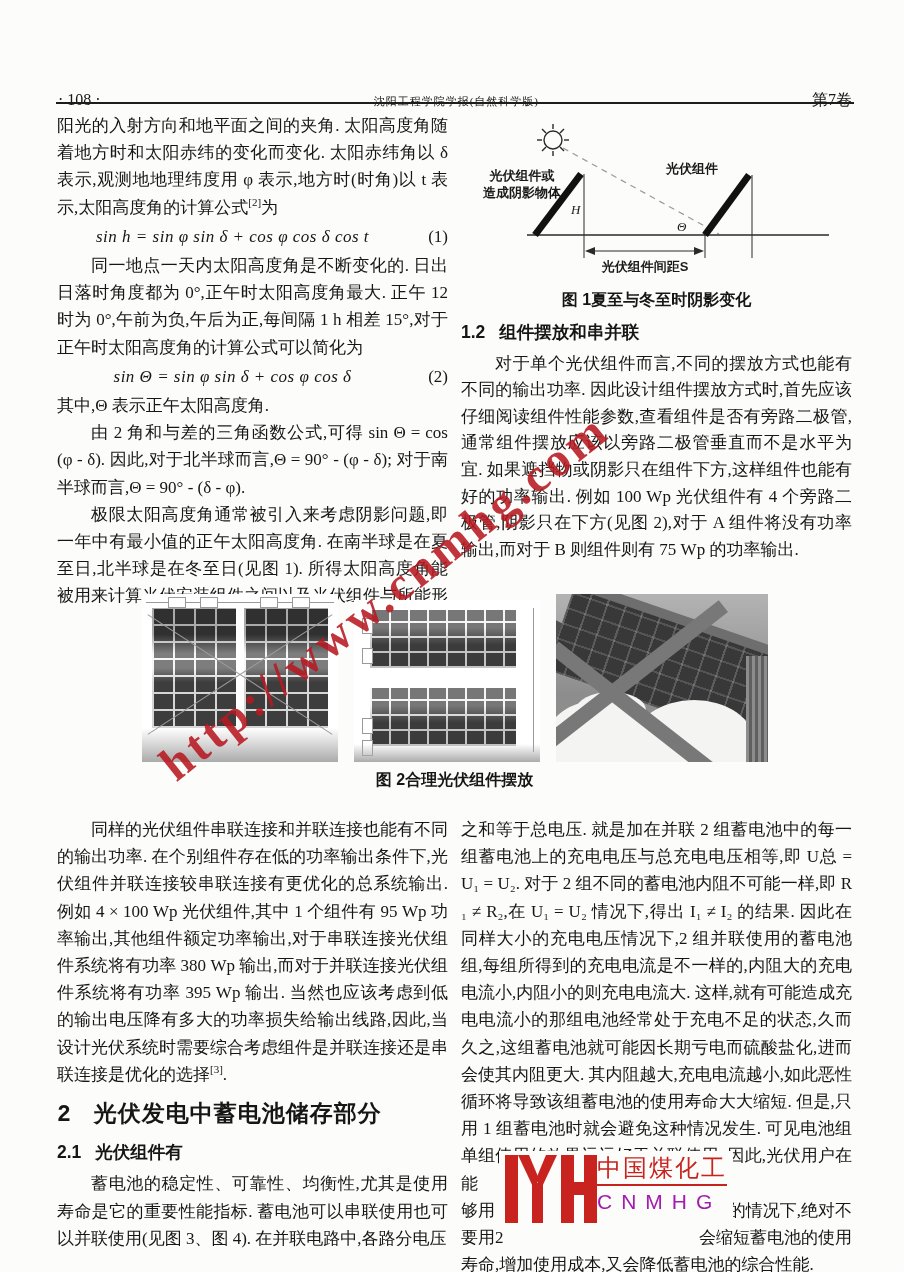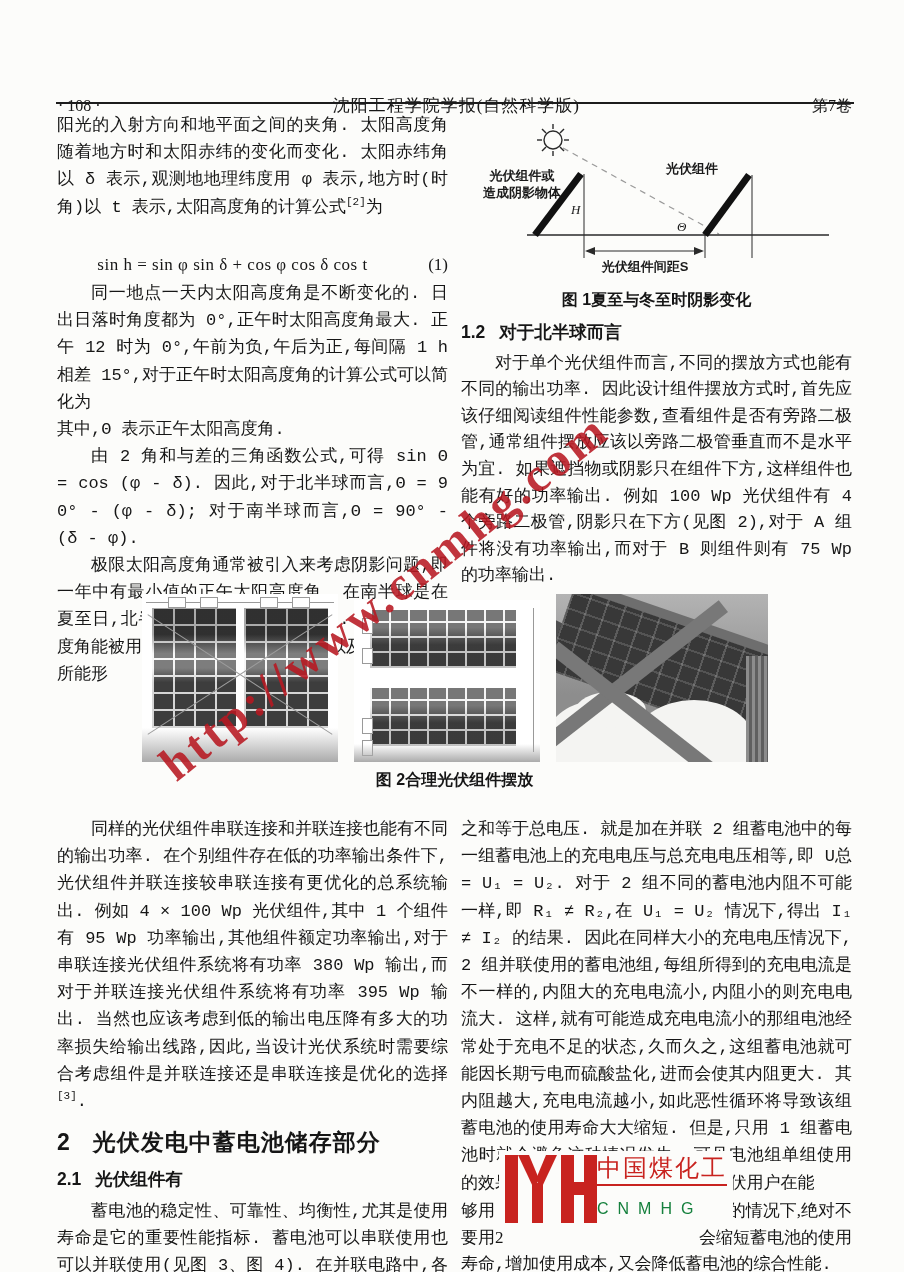--- a/index.html
+++ b/index.html
@@ -1,41 +1,41 @@
 <!DOCTYPE html>
 <html><head>
 <meta charset="utf-8">
 <style>
   html,body{margin:0;padding:0;background:#e8e8e6;}
   .page{position:relative;width:904px;height:1272px;margin:0 auto;background:#fcfcfa;
         font-family:"Liberation Serif","DejaVu Serif",serif;color:#161616;overflow:hidden;}
   
   .hdr{position:absolute;left:58px;top:74px;width:794px;display:flex;align-items:baseline;
        justify-content:space-between;font-size:16px;}
-  .hdr .jtitle{font-size:17px;letter-spacing:1px;margin-top:20px;}
+  .hdr .jtitle{font-size:11px;letter-spacing:1px;margin-top:20px;}
   .hdr-rule{position:absolute;left:56px;top:102px;width:798px;height:0;border-top:2px solid #1c1c1c;}
   
   .col{position:absolute;width:391px;font-size:17px;line-height:27.2px;text-align:justify;
        word-break:break-all;}
   .colL1{left:57px;top:112px;}
   .colR1{left:461px;top:112px;}
   .colL2{left:57px;top:816px;}
   .colR2{left:461px;top:816px;}
-  .p{margin:0;text-indent:2em;font-family:Liberation Mono, monospace;}
+  .p{margin:0;text-indent:2em;}
   .p.noindent{text-indent:0;}
   sup.ref{font-size:11px;vertical-align:super;line-height:0;}
   
   .eqrow{display:flex;align-items:baseline;margin:2px 0;}
-  .eqrow .eq{flex:1;text-align:center;letter-spacing:.5px;margin-top:28px;}
+  .eqrow .eq{flex:1;text-align:center;font-style:italic;letter-spacing:.5px;}
   .eqrow .eqno{width:40px;text-align:right;}
   
   .h-sub{font-family:"Liberation Sans","DejaVu Sans",sans-serif;font-weight:bold;font-size:17.5px;
          margin:6px 0 4px 0;text-align:left;}
   .h-sub .no{margin-right:14px;}
-  .h-main{font-family:Liberation Sans, sans-serif;font-weight:bold;font-size:23px;
+  .h-main{font-family:Liberation Mono, monospace;font-weight:bold;font-size:23px;
           margin:14px 0 10px 0;text-align:left;letter-spacing:1px;}
   .h-main .no{margin-right:22px;}
   
   .fig1{margin:6px 0 2px 0;text-align:center;}
   .figcap{font-family:"Liberation Sans","DejaVu Sans",sans-serif;font-weight:bold;font-size:16px;
           text-align:center;margin:2px 0 4px 0;}
   .figcap .no{}
   
   .fig2{position:absolute;left:57px;top:594px;width:795px;}
   .fig2-imgs{display:flex;justify-content:center;align-items:flex-end;gap:16px;}
@@ -79,22 +79,22 @@
   .b2{left:-2px;top:46px;transform:rotate(38deg);transform-origin:left center;}
   .fence{position:absolute;right:0;top:62px;width:22px;bottom:0;
      background:repeating-linear-gradient(90deg,#8c8c8c 0 3px,#5f5f5f 3px 6px);}
   
   .fragblock{position:relative;}
   .fragrow{display:flex;justify-content:space-between;}
   .logo{position:absolute;left:38px;top:-46px;display:flex;align-items:flex-start;
         background:#fcfcfa;padding:4px 6px;z-index:6;}
   .logo-cn{font-family:"Liberation Sans","DejaVu Sans",sans-serif;color:#c8231f;font-size:24px;
            letter-spacing:2px;border-bottom:2px solid #c8231f;padding-bottom:3px;line-height:26px;}
-  .logo-en{font-family:"Liberation Sans","DejaVu Sans",sans-serif;color:#15803d;font-size:16px;
-           letter-spacing:9px;margin-top:9px;}
+  .logo-en{font-family:"Liberation Sans","DejaVu Sans",sans-serif;color:#a21caf;font-size:21px;
+           letter-spacing:9px;margin-top:2px;}
   
   .wm{position:absolute;left:166px;top:742px;z-index:5;transform:rotate(-38.5deg);
       transform-origin:0 50%;font-size:48px;font-weight:bold;letter-spacing:4px;
       color:rgba(183,24,33,.88);white-space:nowrap;pointer-events:none;}
   
   .svglabel{font-family:"Liberation Sans","DejaVu Sans",sans-serif;font-weight:bold;font-size:13px;fill:#1a1a1a;}
   .svgvar{font-family:"Liberation Serif","DejaVu Serif",serif;font-style:italic;font-size:13px;fill:#1a1a1a;}
 </style>
 </head>
 <body>
@@ -108,20 +108,24 @@
   </div>
   <div class="hdr-rule"></div>
 
   <div class="col colL1">
     <p class="p noindent"><span>阳光的入射方向和地平面之间的夹角. 太阳高度角随着地方时和太阳赤纬的变化而变化. 太阳赤纬角以 δ 表示,观测地地理纬度用 φ 表示,地方时(时角)以 t 表示,太阳高度角的计算公式</span><sup class="ref">[2]</sup><span>为</span></p>
     <div class="eqrow">
       <span class="eq">sin h = sin φ sin δ + cos φ cos δ cos t</span>
       <span class="eqno">(1)</span>
     </div>
     <p class="p">同一地点一天内太阳高度角是不断变化的. 日出日落时角度都为 0°,正午时太阳高度角最大. 正午 12 时为 0°,午前为负,午后为正,每间隔 1 h 相差 15°,对于正午时太阳高度角的计算公式可以简化为</p>
+    <div class="eqrow">
+      <span class="eq">sin Θ = sin φ sin δ + cos φ cos δ</span>
+      <span class="eqno">(2)</span>
+    </div>
     <p class="p noindent">其中,Θ 表示正午太阳高度角.</p>
     <p class="p">由 2 角和与差的三角函数公式,可得 sin Θ = cos (φ - δ). 因此,对于北半球而言,Θ = 90° - (φ - δ); 对于南半球而言,Θ = 90° - (δ - φ).</p>
     <p class="p">极限太阳高度角通常被引入来考虑阴影问题,即一年中有最小值的正午太阳高度角. 在南半球是在夏至日,北半球是在冬至日(见图 1). 所得太阳高度角能被用来计算光伏安装组件之间以及光伏组件与所能形</p>
   </div>
 
   <div class="col colR1">
 
     <div class="fig1">
       <svg width="360" height="158" viewBox="0 0 360 158">
 
@@ -158,21 +162,21 @@
         <text class="svgvar" x="94" y="96">H</text>
         <text class="svgvar" x="200" y="113">Θ</text>
         <text class="svglabel" x="168" y="153" text-anchor="middle">光伏组件间距S</text>
       </svg>
       <div class="figcap">
         <span class="no">图 1</span><span>夏至与冬至时阴影变化</span>
       </div>
     </div>
 
     <div class="h-sub">
-      <span class="no">1.2</span><span>对于北半球而言</span>
+      <span class="no">1.2</span><span>组件摆放和串并联</span>
     </div>
     <p class="p" style="line-height:26.6px">对于单个光伏组件而言,不同的摆放方式也能有不同的输出功率. 因此设计组件摆放方式时,首先应该仔细阅读组件性能参数,查看组件是否有旁路二极管,通常组件摆放应该以旁路二极管垂直而不是水平为宜. 如果遮挡物或阴影只在组件下方,这样组件也能有好的功率输出. 例如 100 Wp 光伏组件有 4 个旁路二极管,阴影只在下方(见图 2),对于 A 组件将没有功率输出,而对于 B 则组件则有 75 Wp 的功率输出.</p>
   </div>
 
   <div class="fig2">
     <div class="fig2-imgs">
 
       <div class="imgA">
         <div class="wireline"></div>
         <div class="tab" style="left:26px"></div>

